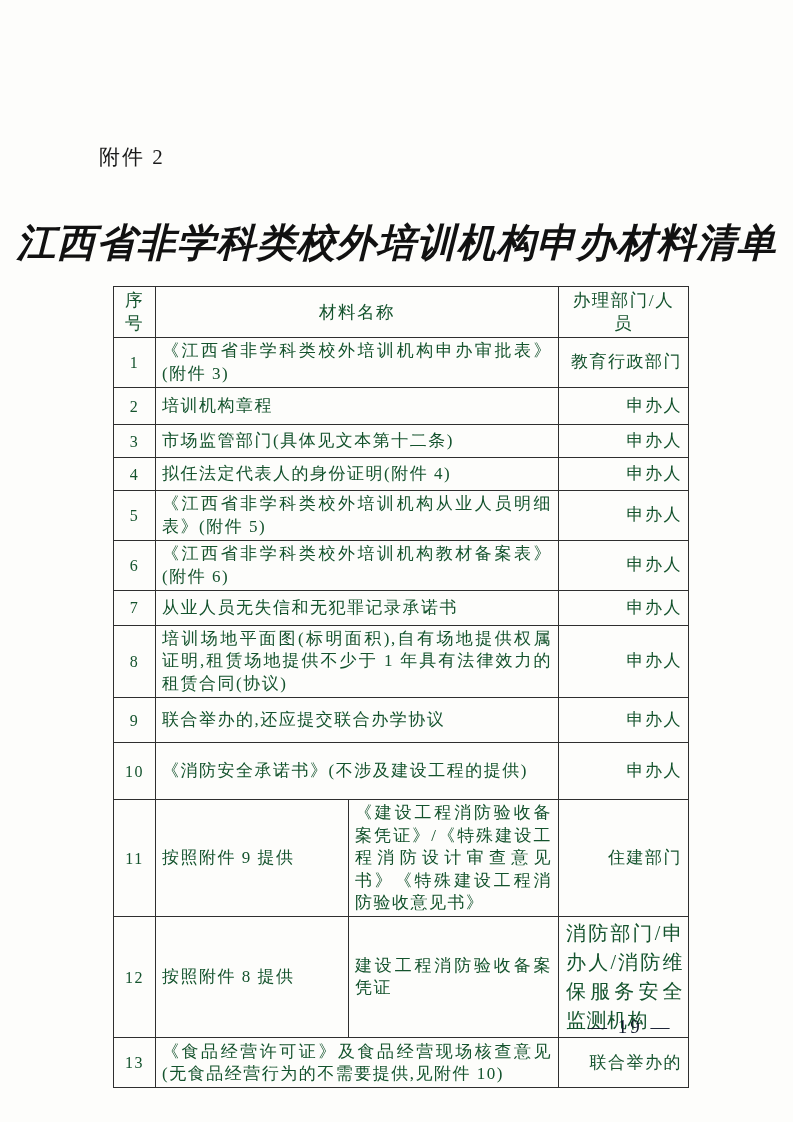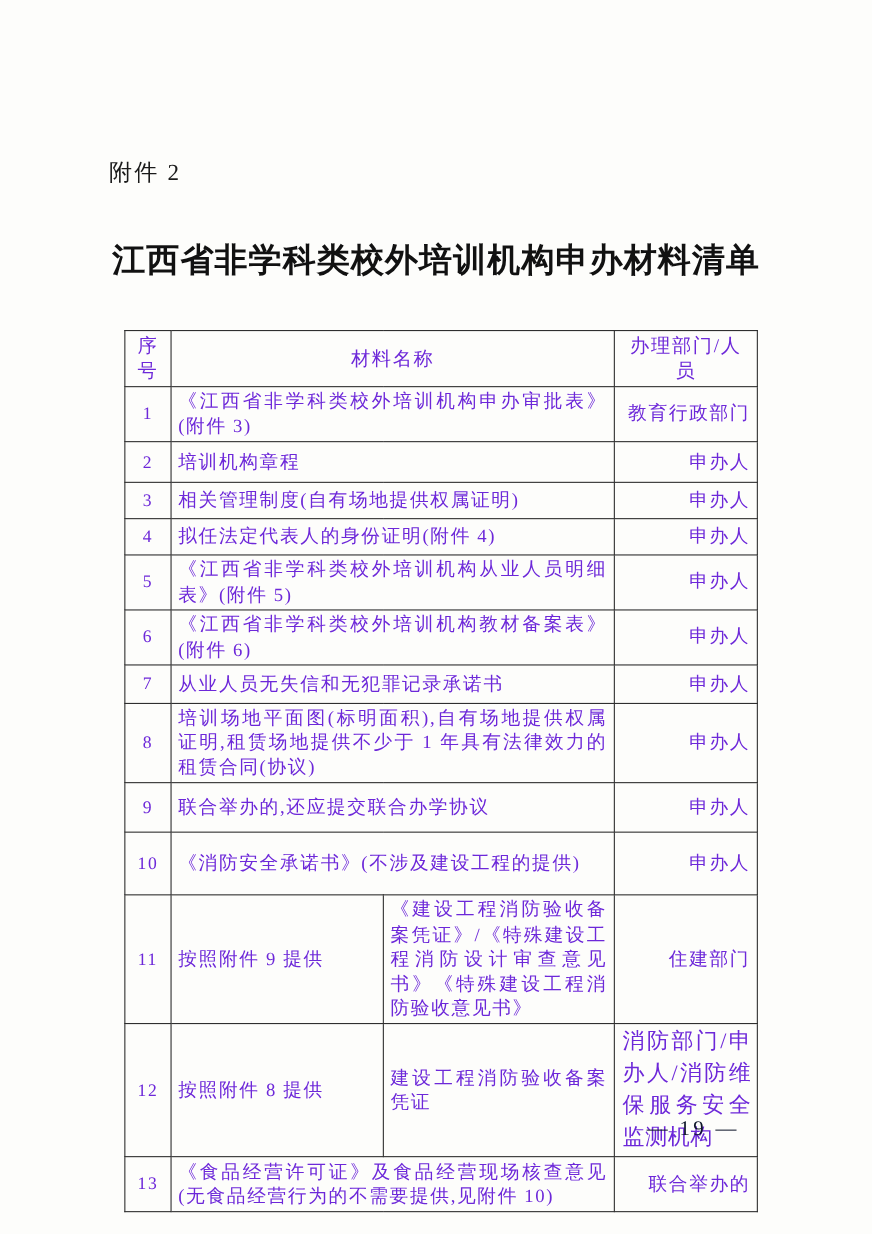--- a/index.html
+++ b/index.html
@@ -24,34 +24,35 @@
     font-size: 21px;
     letter-spacing: 2px;
     color: #1a1a1a;
   }
   .doc-title {
     position: absolute;
     left: 0;
     right: 0;
     top: 216px;
     text-align: center;
-    font-size: 30px;
+    font-size: 39px;
     font-weight: bold;
     letter-spacing: 1px;
     color: #111;
+    font-style: italic;
   }
   table.materials {
     position: absolute;
     left: 113px;
-    top: 300px;
+    top: 286px;
     width: 575px;
     border-collapse: collapse;
     table-layout: fixed;
     font-size: 17px;
-    color: #6d28d9;
+    color: #14532d;
   }
   table.materials td, table.materials th {
     border: 1.2px solid #2f2f2f;
     vertical-align: middle;
     font-weight: normal;
     letter-spacing: 1.5px;
     line-height: 1.32;
     padding: 2px 6px;
   }
   th.h-no, th.h-name, th.h-dept {
@@ -125,21 +126,21 @@
       </tr>
 
       <tr style="height:37px">
         <td class="c-no">2</td>
         <td class="c-name" colspan="2">培训机构章程</td>
         <td class="c-dept">申办人</td>
       </tr>
 
       <tr style="height:33px">
         <td class="c-no">3</td>
-        <td class="c-name" colspan="2">相关管理制度(自有场地提供权属证明)</td>
+        <td class="c-name" colspan="2">市场监管部门(具体见文本第十二条)</td>
         <td class="c-dept">申办人</td>
       </tr>
 
       <tr style="height:33px">
         <td class="c-no">4</td>
         <td class="c-name" colspan="2">拟任法定代表人的身份证明(附件 4)</td>
         <td class="c-dept">申办人</td>
       </tr>
 
       <tr style="height:50px">

